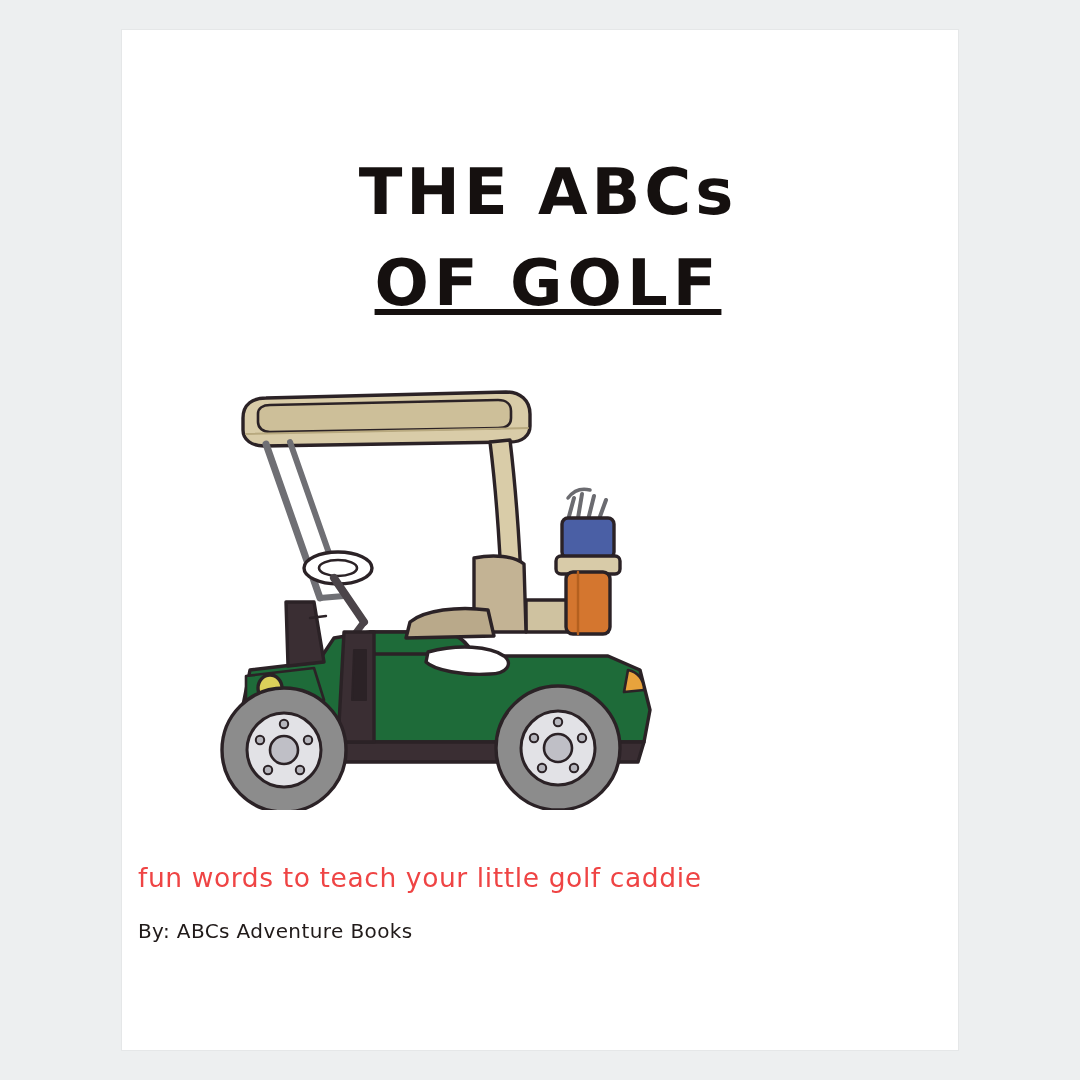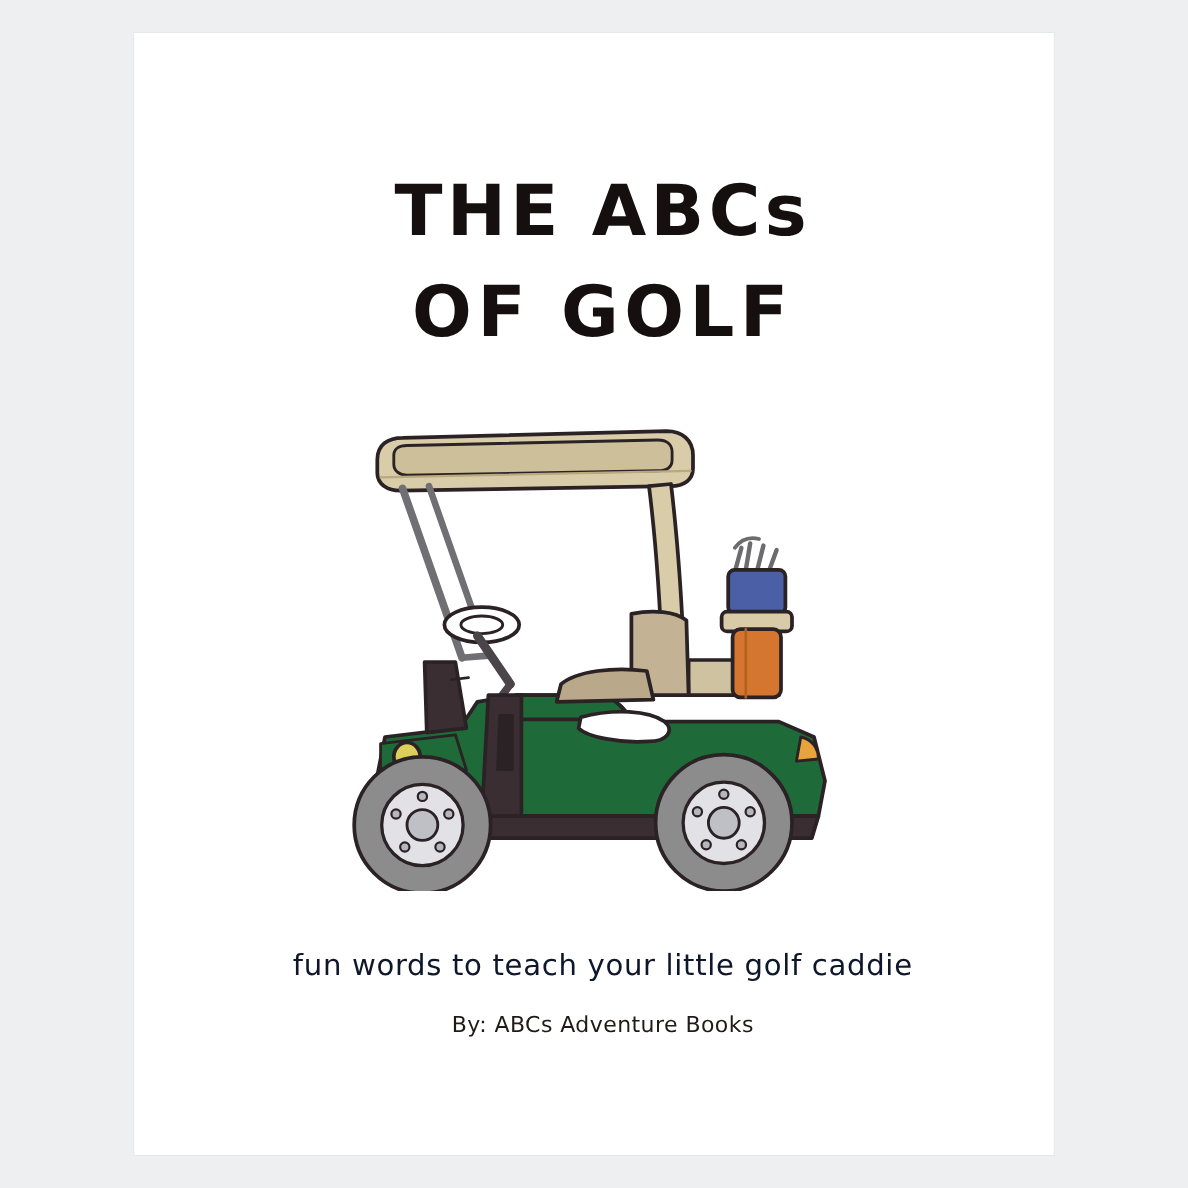--- a/index.html
+++ b/index.html
@@ -31,53 +31,54 @@
     box-shadow: 0 0 0 1px rgba(0,0,0,0.03);
   }
   .cover-inner {
     position: absolute;
     left: 0;
     top: 0;
     right: 0;
     bottom: 0;
     display: flex;
     flex-direction: column;
-    align-items: center;
+    align-items: flex-start;
     padding-left: 16px;
   }
   .title-block {
     margin-top: 118px;
     text-align: center;
     width: 100%;
   }
   .title-line {
     font-family: "DejaVu Sans", sans-serif;
     font-size: 64px;
     line-height: 1.42;
     letter-spacing: 4px;
     color: #15100f;
     font-weight: 700;
     text-rendering: geometricPrecision;
   }
   .title-line.line2 {
     letter-spacing: 5px;
+    text-decoration: underline;
   }
   .illustration-wrap {
     margin-top: 40px;
     width: 620px;
     height: 440px;
     display: flex;
     align-items: center;
     justify-content: center;
   }
   .subtitle {
     margin-top: 52px;
     font-size: 26.5px;
     letter-spacing: 0.6px;
-    color: #0f172a;
+    color: #ef4444;
     font-family: "DejaVu Sans", sans-serif;
   }
   .byline {
     margin-top: 26px;
     font-size: 20px;
     letter-spacing: 0.4px;
     color: #201a19;
     font-family: "DejaVu Sans", sans-serif;
   }
   svg { display: block; }

